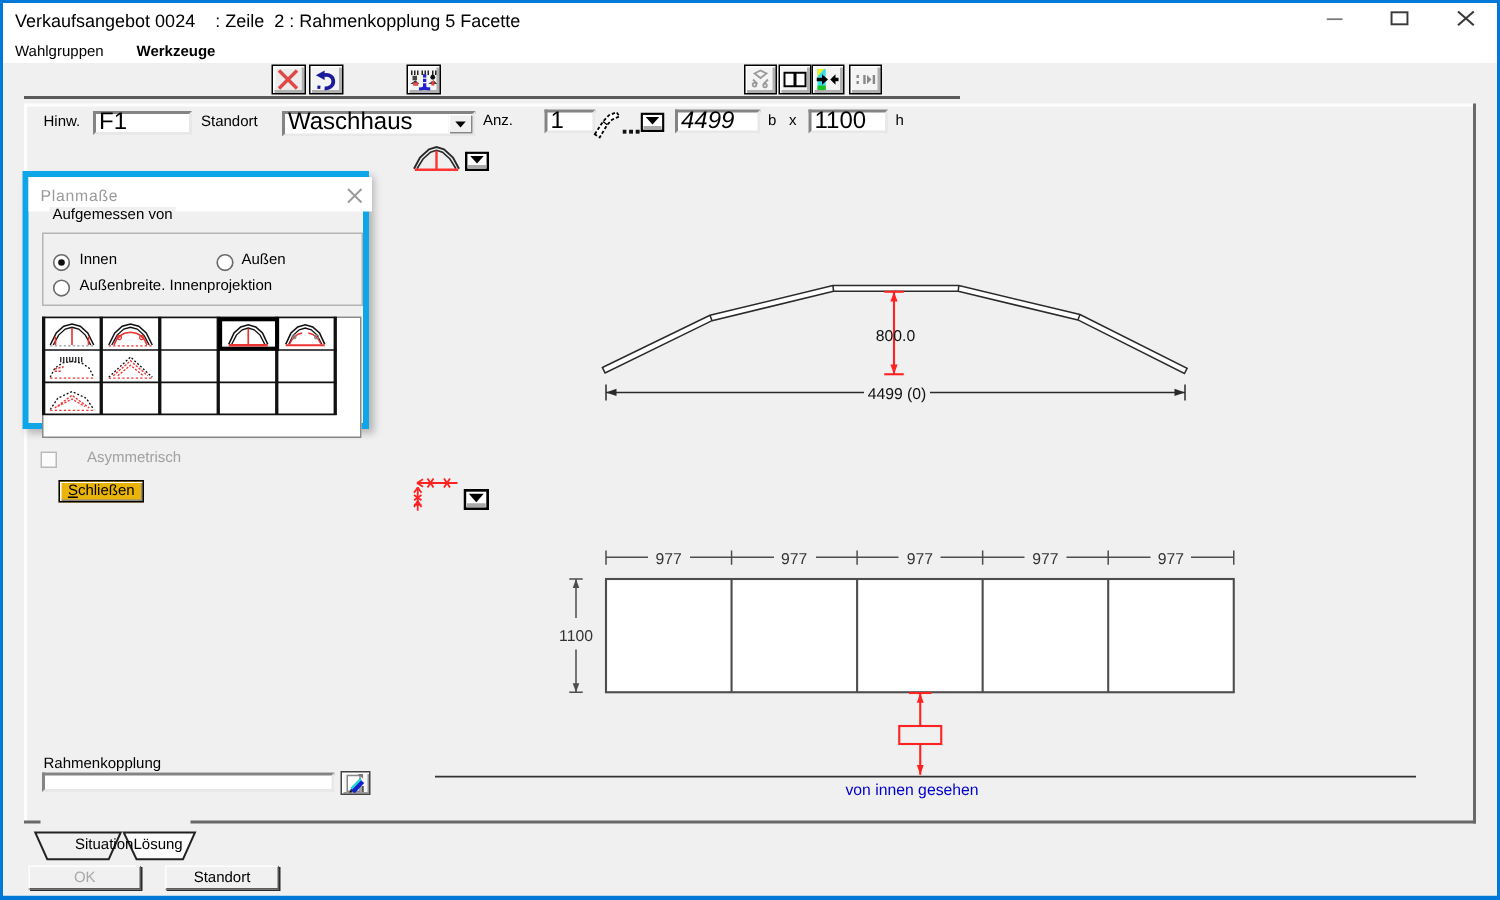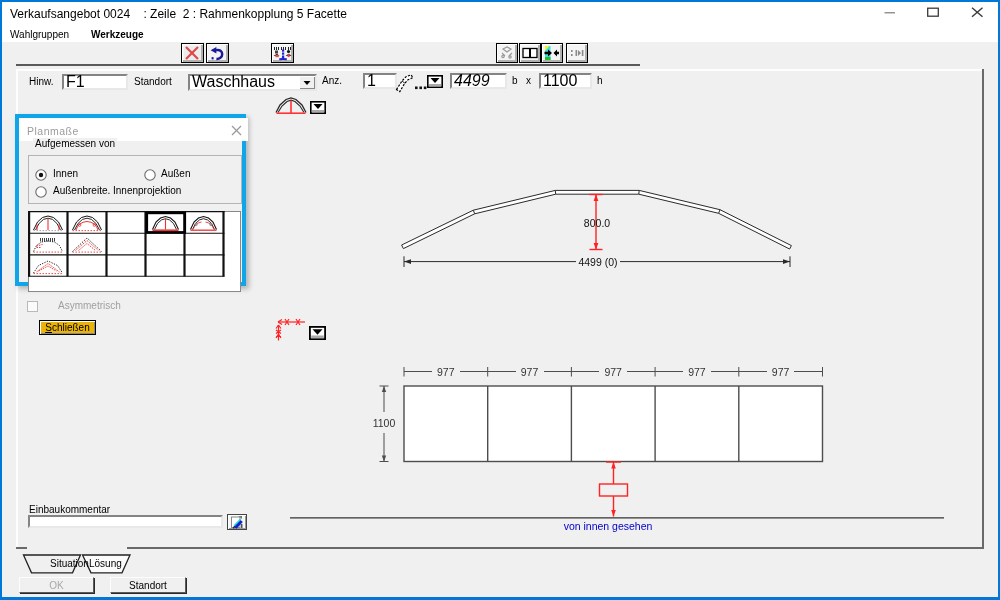--- a/index.html
+++ b/index.html
@@ -371,21 +371,21 @@
       <line x1="1" y1="15.6" x2="30" y2="15.6" stroke="#e33" stroke-width="0.9" stroke-dasharray="1.5 1.5"></line>
     </g>
   </svg>
 
   <div class="abs" style="left:8px;top:183px;width:11px;height:11px;background:#fbfbfb;border:1px solid #b9b9b9;"></div>
   <div class="abs lbl" style="left:39px;top:182px;color:#a0a0a0;">Asymmetrisch</div>
 
   <div class="abs" style="left:9px;top:202px;width:57px;height:15px;border:1px solid #000;background:#eab308;box-shadow:inset 1px 1px 0 #fff,inset -1px -1px 0 #888;font-size:10px;text-align:center;line-height:14px;margin-left:11px;"><span style="text-decoration:underline">S</span>chließen</div>
 </div>
 
-<div class="lbl" style="left:29px;top:504px;">Einbaukommentar</div>
+<div class="lbl" style="left:29px;top:504px;">Rahmenkopplung</div>
 <div class="tb" style="left:28px;top:515px;width:195px;height:13px;"></div>
 <div class="abs" style="left:227px;top:514px;width:20px;height:16px;border:1px solid #444;background:#f6f6f6;box-shadow:inset 1px 1px 0 #fff,inset -1px -1px 0 #999;">
   <svg width="18" height="14" viewBox="0 0 18 14">
     <rect x="3.5" y="2" width="8.5" height="10.5" fill="#fff" stroke="#888" stroke-width="1"></rect>
     <path d="M10.5 1 L14 1 L14 4 Z" fill="#777"></path>
     <path d="M5.5 11.5 L12 4.5 L14.8 7 L8.5 13.8 Z" fill="#1122cc"></path>
     <path d="M6.2 10.8 L12.6 4.2" stroke="#2ad5d5" stroke-width="1.6"></path>
     <path d="M5.5 11.5 L5 13.5 L7 13 Z" fill="#111"></path>
     <rect x="13" y="9" width="1.5" height="4" fill="#555"></rect>
   </svg>

